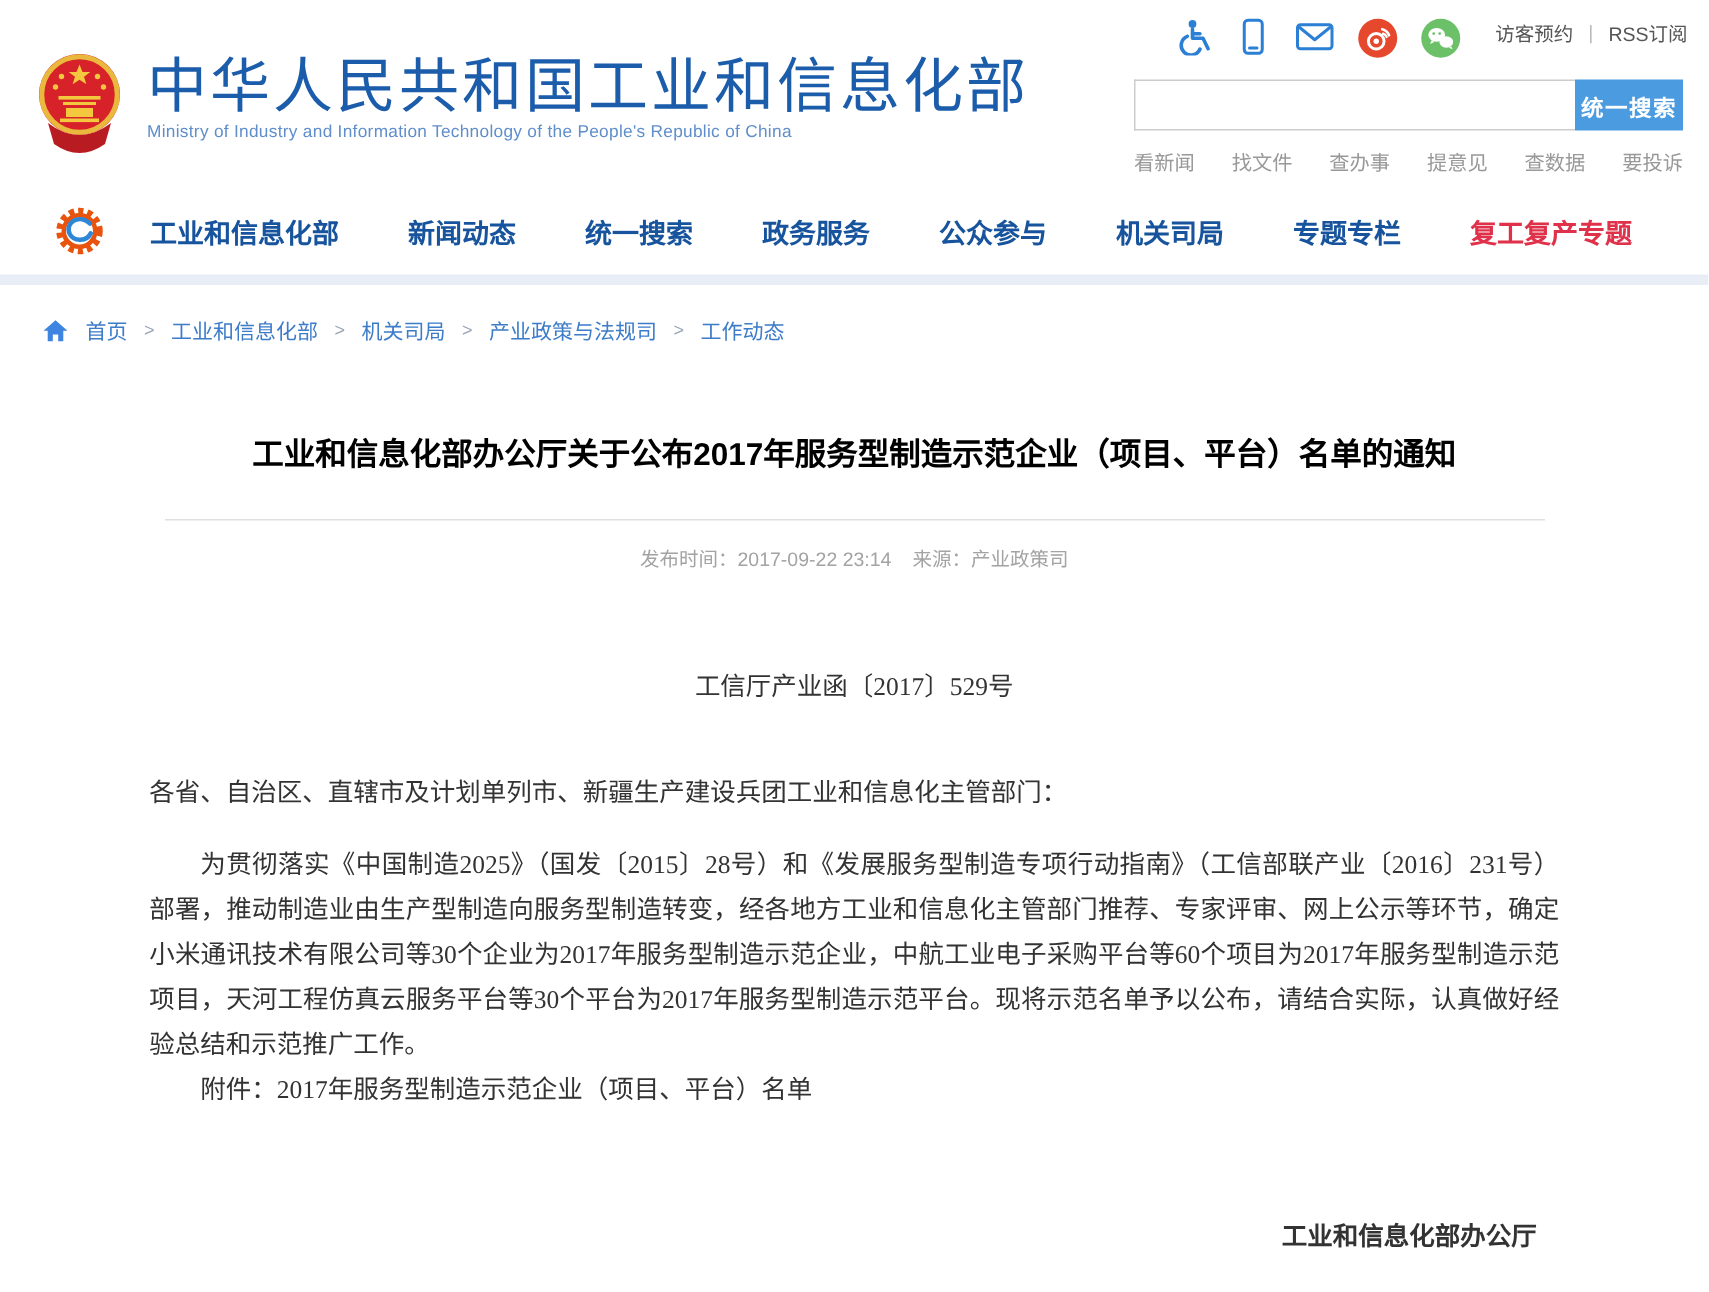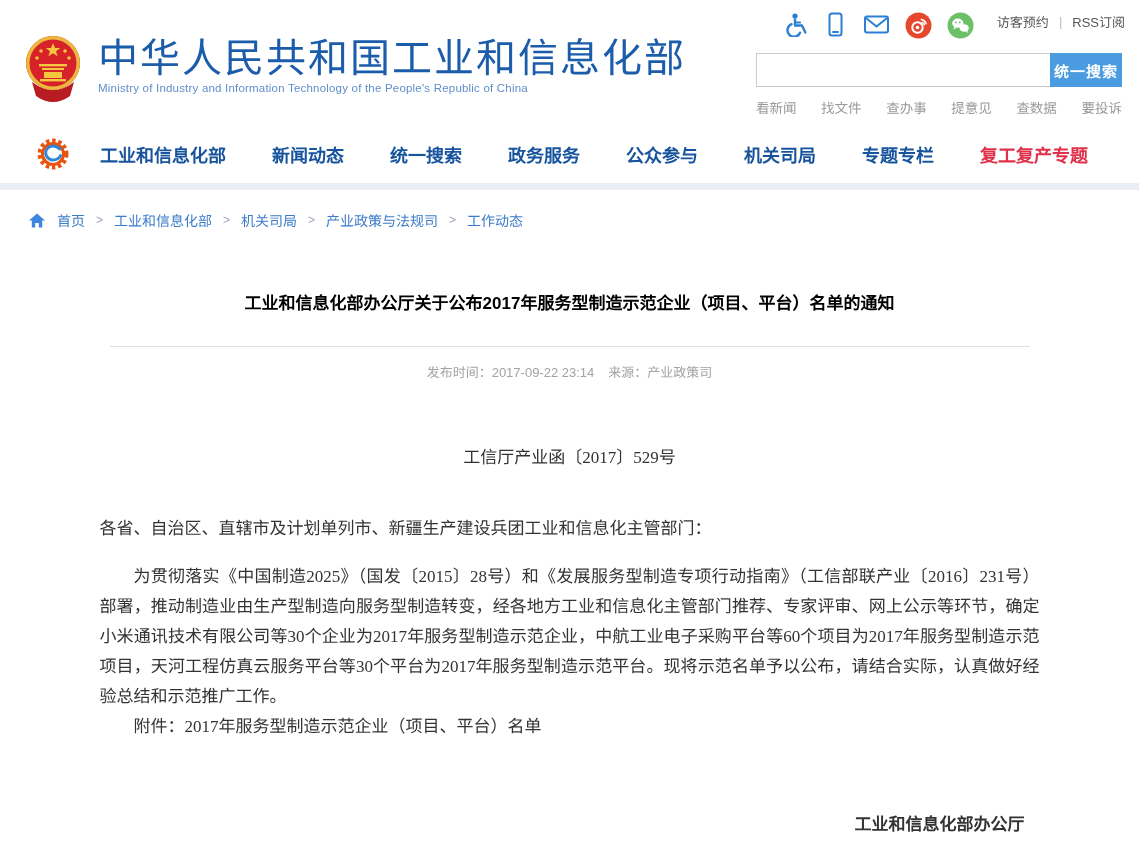--- a/index.html
+++ b/index.html
@@ -69,21 +69,21 @@
     padding:20px 0 14px 28px;font-size:14px;
   }
   .breadcrumb a{color:var(--link-blue);text-decoration:none;cursor:pointer;}
   .breadcrumb .sep{color:#9aa6b5;font-size:12px;}
   
   .article{
     width:940px;margin:0 auto;padding:42px 0 20px 0;
     font-family:"Liberation Serif","DejaVu Serif",serif;
   }
   .article-title{
-    font-size:17px;font-weight:bold;color:#000;
+    font-size:21px;font-weight:bold;color:#000;
     text-align:center;line-height:36px;padding:0 12px;
     font-family:"Liberation Sans","DejaVu Sans",sans-serif;
   }
   .title-rule{border:none;border-top:1px solid #e0e0e0;margin:24px 10px 0 10px;}
   .article-meta{
     text-align:center;color:var(--meta-gray);font-size:13px;margin-top:15px;
     font-family:"Liberation Sans","DejaVu Sans",sans-serif;
   }
   .article-meta .gap{margin-left:14px;}
   .doc-number{text-align:center;font-size:17px;color:#333;margin-top:62px;}

